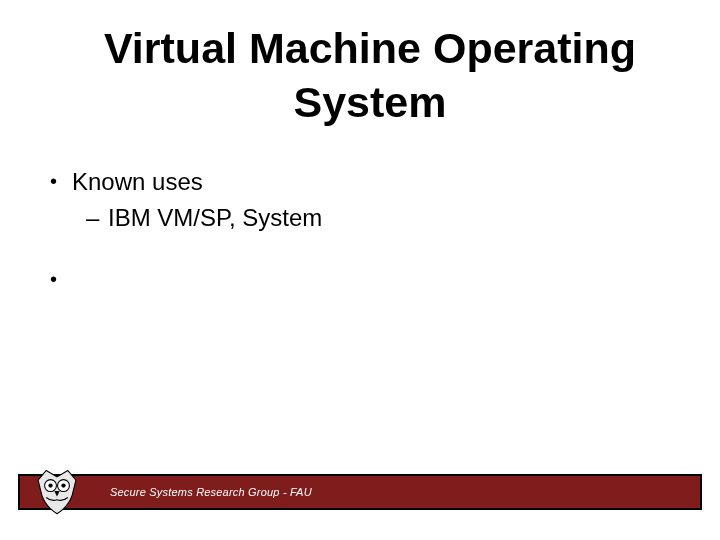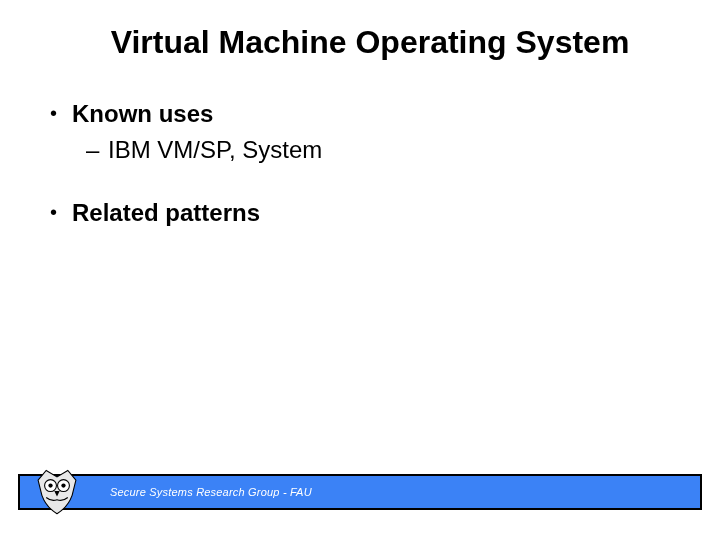--- a/index.html
+++ b/index.html
@@ -1,25 +1,25 @@
 <!DOCTYPE html>
 <html><head>
 <meta charset="utf-8">
 <style>
   * { margin: 0; padding: 0; box-sizing: border-box; }
   html, body { width: 720px; height: 540px; background: #fff; font-family: Arial, Helvetica, sans-serif; color: #000; }
   .slide { position: relative; width: 720px; height: 540px; }
-  .title { text-align: center; font-weight: bold; font-size: 32px; line-height: 1.25; padding: 22px 40px 0 60px; }
+  .title { text-align: center; font-weight: bold; font-size: 43px; line-height: 1.25; padding: 22px 40px 0 60px; }
   .body { padding: 36px 50px 0 50px; font-size: 24px; line-height: 1.35; }
   .b1 { display: flex; align-items: flex-start; margin-bottom: 4px; }
   .b1 .dot { width: 22px; flex: 0 0 22px; text-align: left; font-size: 20px; line-height: 1.5; }
-  .b1 .txt { font-weight: bold; }
+  .b1 .txt { font-weight: normal; }
   .b2 { display: flex; align-items: flex-start; padding-left: 36px; margin-bottom: 30px; }
   .b2 .dash { width: 22px; flex: 0 0 22px; }
-  .footer { position: absolute; left: 18px; right: 18px; bottom: 30px; height: 36px; background: #3b82f6; border: 2px solid #000; display: flex; align-items: center; }
+  .footer { position: absolute; left: 18px; right: 18px; bottom: 30px; height: 36px; background: #7f1d1d; border: 2px solid #000; display: flex; align-items: center; }
   .footer-text { color: #fff; font-style: italic; font-size: 11px; padding-left: 90px; letter-spacing: 0.2px; }
   .owl { position: absolute; left: 30px; bottom: 22px; width: 54px; height: 54px; }
 </style>
 </head>
 <body>
 
 <div class="slide">
 
   <div class="title">
     <span>Virtual Machine Operating System</span><br>
@@ -31,21 +31,20 @@
       <span class="dot">•</span>
       <span class="txt">Known uses</span>
     </div>
     <div class="b2">
       <span class="dash">–</span>
       <span>IBM VM/SP, System</span>
     </div>
 
     <div class="b1">
       <span class="dot">•</span>
-      <span class="txt">Related patterns</span>
     </div>
 
   </div>
 
   <div class="footer">
     <span class="footer-text">Secure Systems Research Group - FAU</span>
   </div>
 
   <svg class="owl" viewBox="0 0 100 100">
     <g fill="#e8e8e8" stroke="#000" stroke-width="2">

